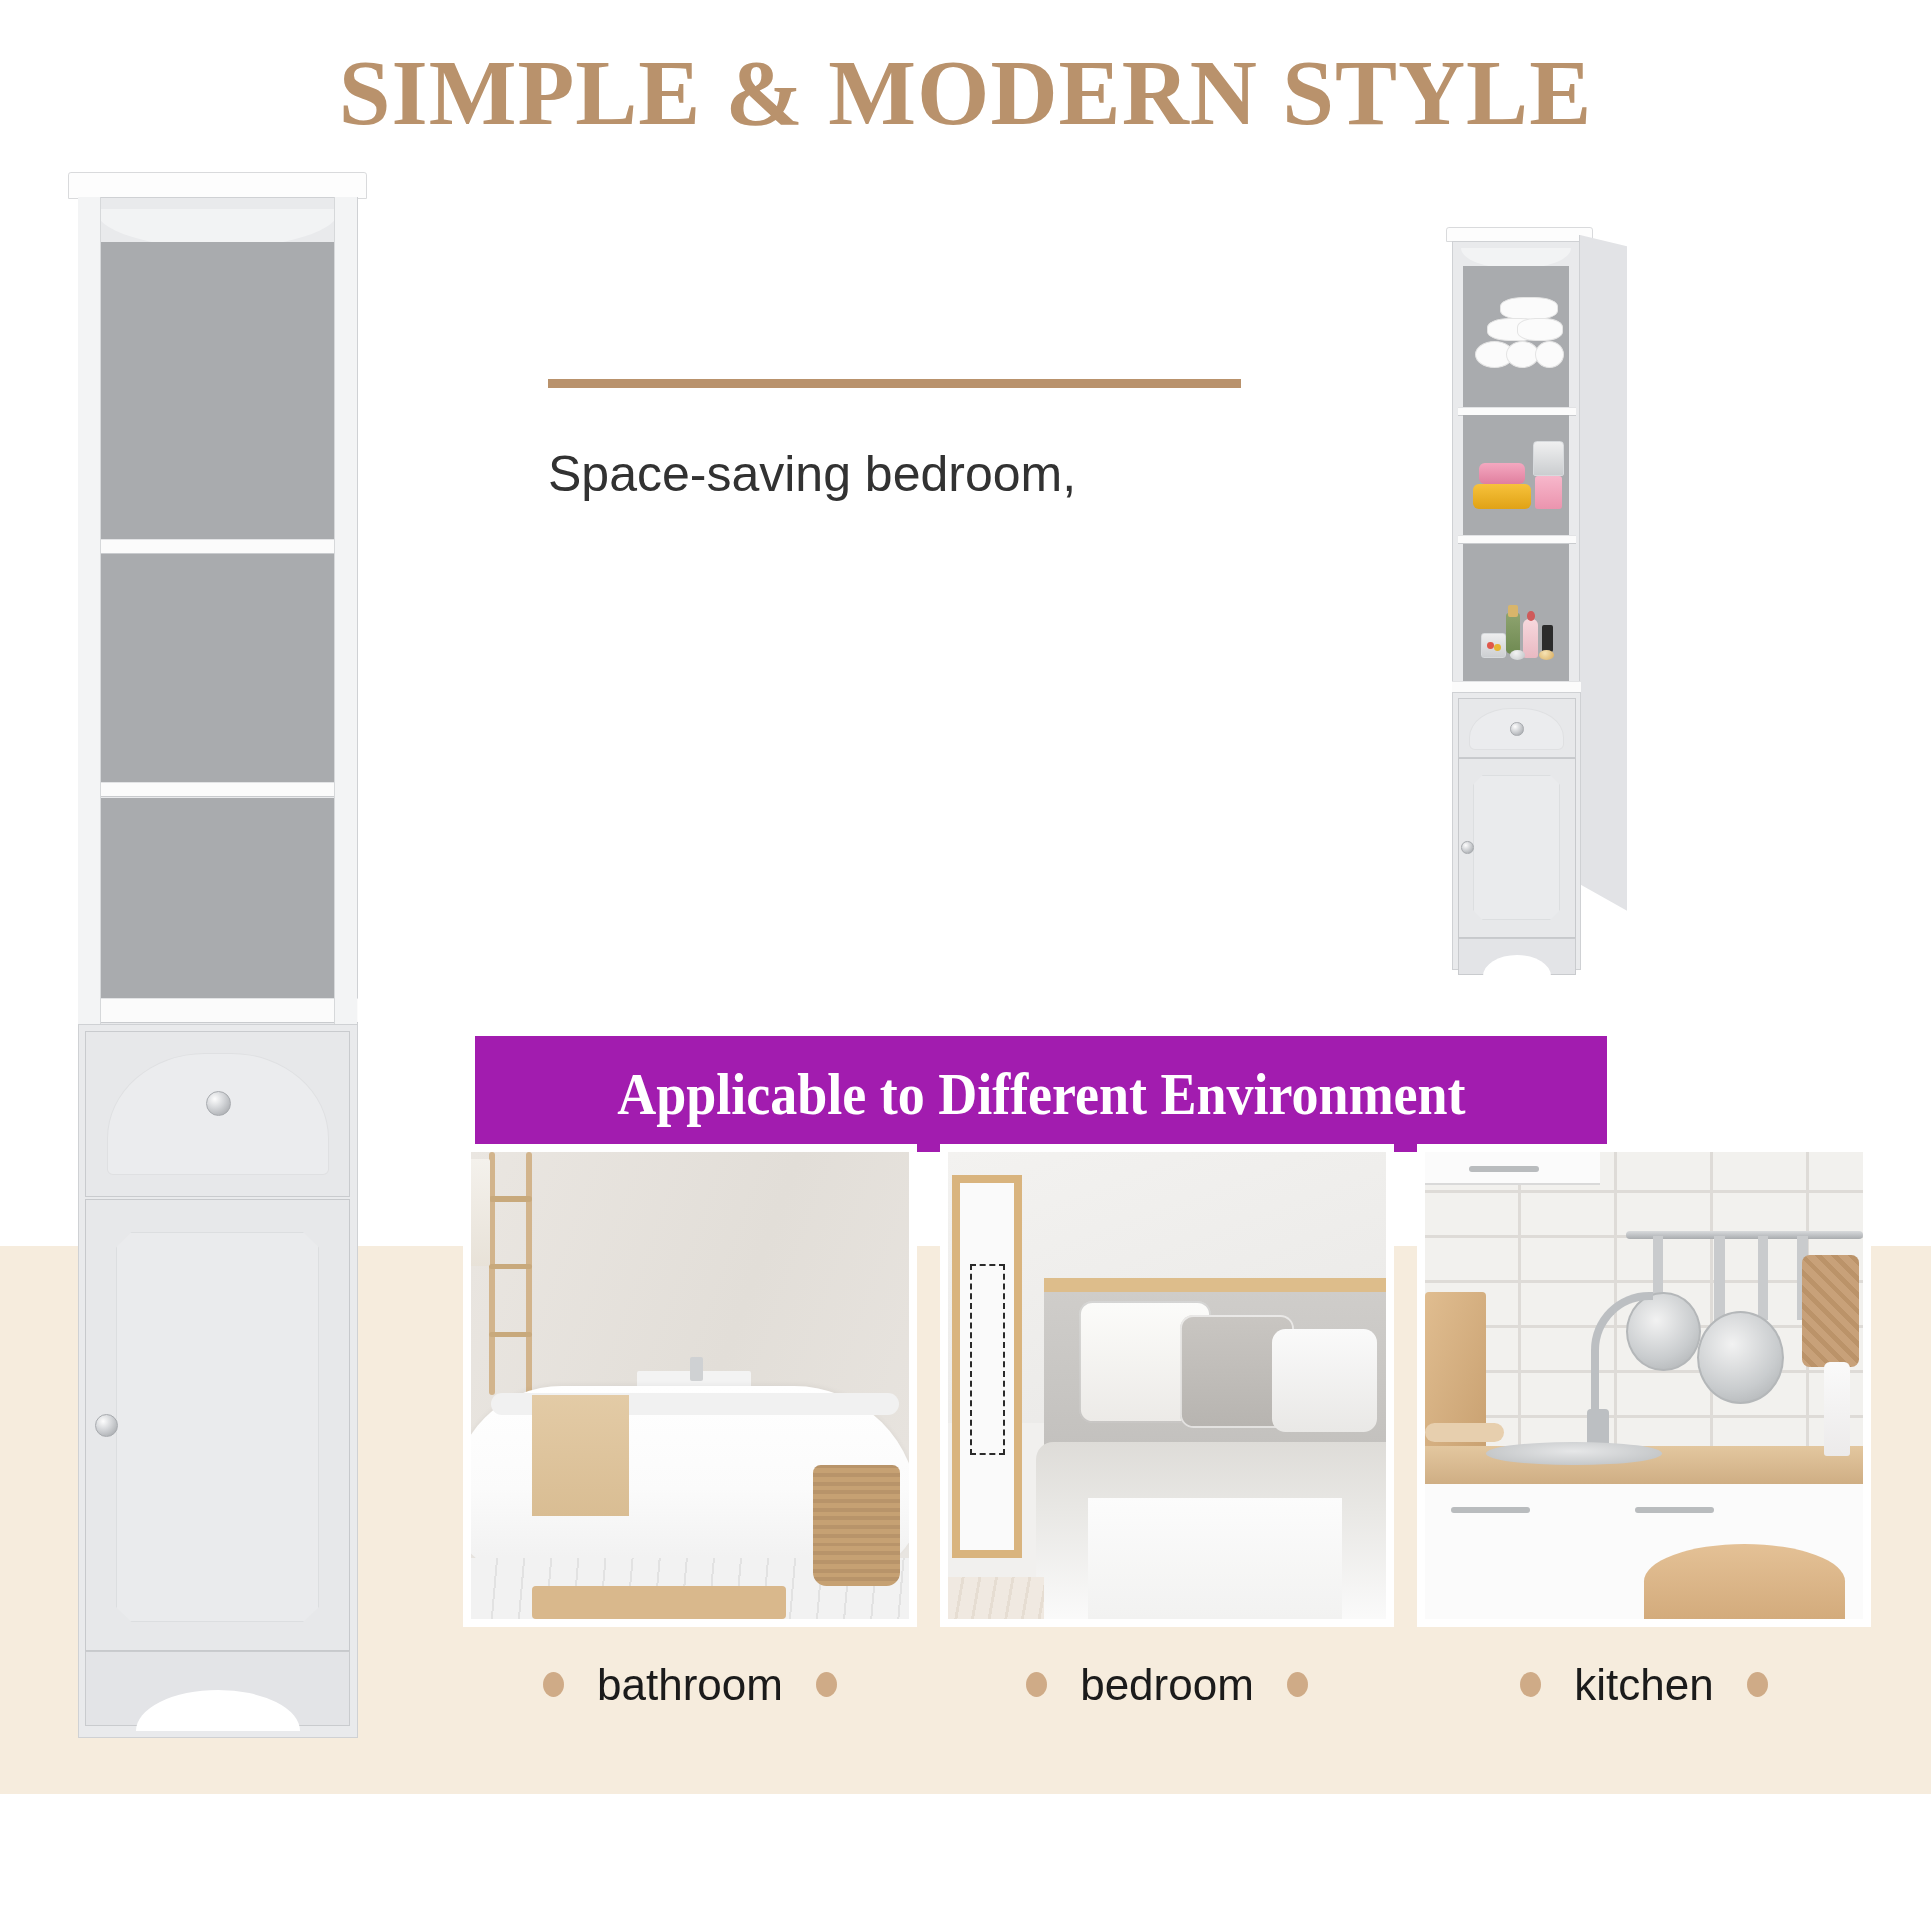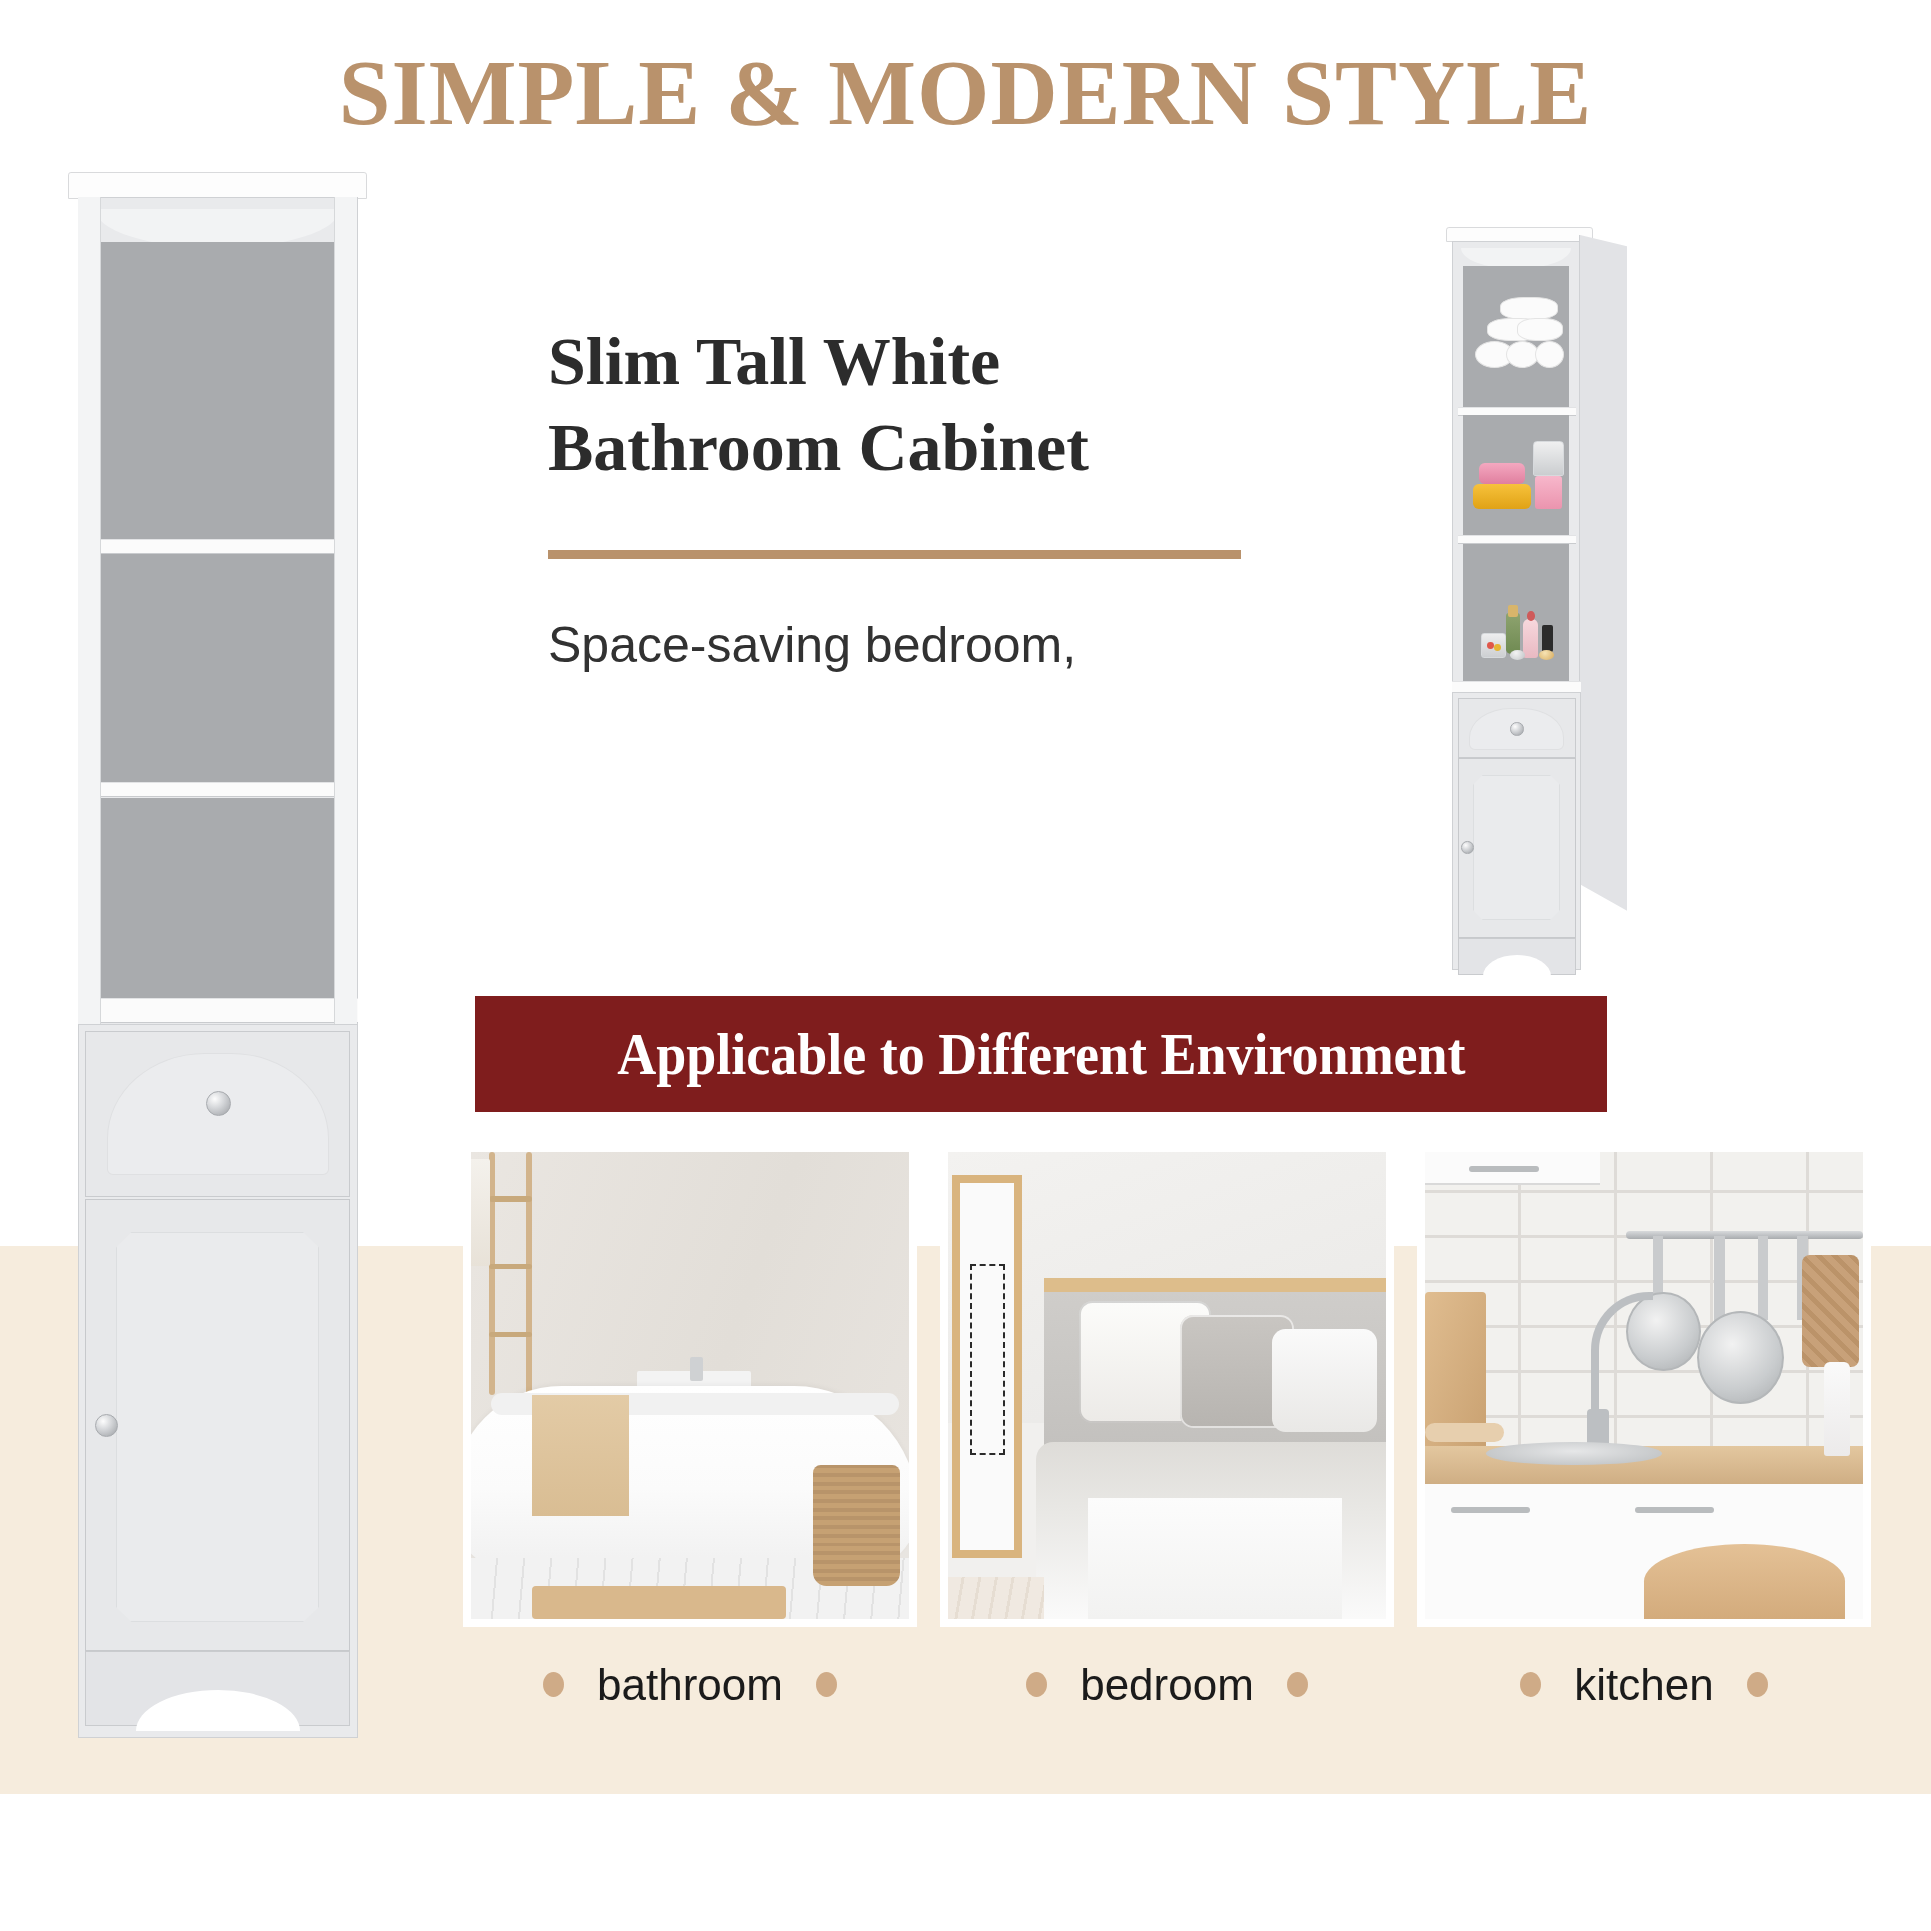--- a/index.html
+++ b/index.html
@@ -34,22 +34,22 @@
     width:693px; height:8.7px; background:#b9926c; margin:60px 0 0 0;
   }
   .copy-sub{
     margin-top:52px;
     font-family:"Liberation Sans", sans-serif;
     font-weight:300; font-size:50px; line-height:1.36; color:#323232;
   }
 
   
   .env-banner{
-    position:absolute; left:475px; top:996px; width:1132px; height:116px;
-    background:#7f1d1d; z-index:5;
+    position:absolute; left:475px; top:1036px; width:1132px; height:116px;
+    background:#a21caf; z-index:5;
     display:flex; align-items:center; justify-content:center;
   }
   .env-banner-label{
     font-family:"Liberation Serif", serif;
     font-weight:700; font-size:60px; color:#ffffff;
     transform:scaleX(.9); transform-origin:center;
     white-space:nowrap;
   }
 
   
@@ -293,24 +293,20 @@
   <div class="cab-door" style="left:11.6px;top:531px;width:118px;height:180px;"></div>
   <div class="cab-door-panel" style="left:27px;top:548px;width:87px;height:145px;
               clip-path:polygon(9.7px 0,77px 0,87px 9.7px,87px 135px,77px 145px,9.7px 145px,0 135px,0 9.7px);"></div>
   <div class="knob" style="left:15.4px;top:614px;width:12.6px;height:12.6px;"></div>
 
   <div class="cab-plinth" style="left:11.6px;top:711px;width:118px;height:37px;"></div>
   <div class="cab-foot-notch" style="left:37px;top:728px;width:68px;height:21px;"></div>
 </div>
 
 <div class="copy-block">
-  <div class="copy-head">
-    <div>Slim Tall White</div>
-    <div>Bathroom Cabinet</div>
-  </div>
   <div class="copy-rule"></div>
   <div class="copy-sub">
     <div>Space-saving bedroom,</div>
   </div>
 </div>
 
 <div class="env-banner">
   <span class="env-banner-label">Applicable to Different Environment</span>
 </div>
 

